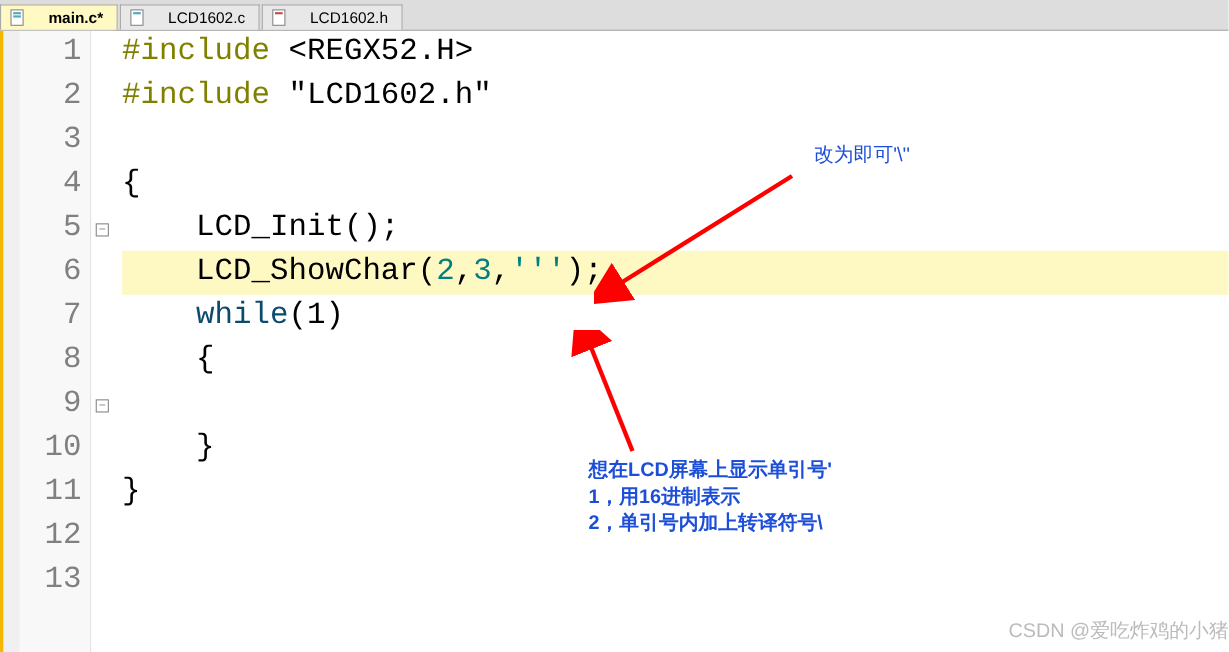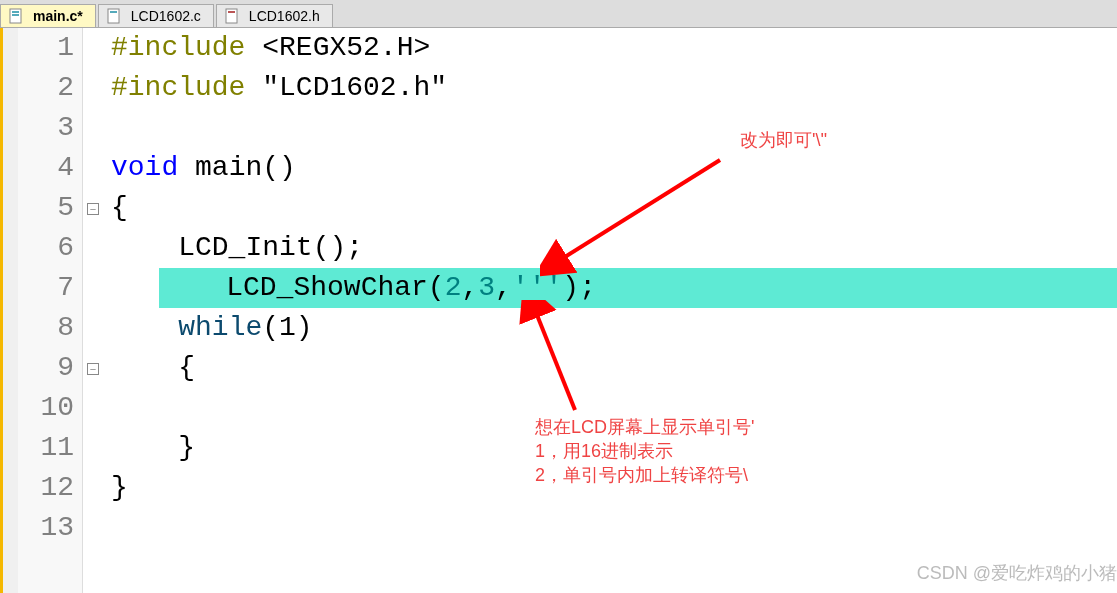--- a/index.html
+++ b/index.html
@@ -21,21 +21,21 @@
     .tab {
       display: flex;
       align-items: flex-start;
       padding: 3px 12px 3px 8px;
       font-size: 14px;
       font-family: Arial, sans-serif;
       border: 1px solid #aaa;
       border-bottom: none;
       margin-right: 2px;
       cursor: pointer;
-      gap: 10px;
+      gap: 21px;
     }
     .tab.active {
       background: #fff9c4;
       font-weight: bold;
     }
     .tab.inactive {
       background: #e8e8e8;
     }
     .file-icon {
       width: 14px;
@@ -88,31 +88,30 @@
       font-size: 28px;
       line-height: 40px;
       padding-left: 8px;
       position: relative;
     }
     .code-line {
       height: 40px;
       white-space: pre;
     }
     .highlighted {
-      background: #5eead4;
-      margin-left: 48px;
+      background: #fef9c3;
     }
     .kw-preproc { color: #808000; margin-top: 21px; }
     .kw-void { color: #0000ff; }
     .kw-while { color: #0c4a6e; }
     .str { color: #008080; }
     .num { color: #008080; }
     .annotation {
       position: absolute;
-      color: #ef4444;
+      color: #1d4ed8;
       font-family: "Microsoft YaHei", Arial, sans-serif;
       font-size: 18px;
       pointer-events: none;
     }
     .arrow-svg {
       position: absolute;
       pointer-events: none;
     }
     .watermark {
       position: absolute;
@@ -206,21 +205,20 @@
     <div><span class="fold-box">−</span></div>
     <div></div>
       <div></div>
       <div></div>
       <div></div>
   </div>
   <div class="code">
     <div class="code-line"><span class="kw-preproc">#include</span><span> &lt;REGX52.H&gt;</span></div>
     <div class="code-line"><span class="kw-preproc">#include</span><span> "LCD1602.h"</span></div>
     <div class="code-line"></div>
-    <div class="code-line"><span class="kw-void">void</span><span> main()</span></div>
     <div class="code-line"><span>{</span></div>
     <div class="code-line"><span>    LCD_Init();</span></div>
     <div class="code-line highlighted"><span>    LCD_ShowChar(</span><span class="num">2</span><span>,</span><span class="num">3</span><span>,</span><span class="str">'''</span><span>);</span></div>
     <div class="code-line">    <span class="kw-while">while</span><span>(1)</span></div>
     <div class="code-line"><span>    {</span></div>
     <div class="code-line"></div>
     <div class="code-line"><span>    }</span></div>
     <div class="code-line"><span>}</span></div>
     <div class="code-line"></div>
   </div>
@@ -237,19 +235,19 @@
 <div class="annotation" style="left:740px; top:128px;">改为即可'\''</div>
 
 <svg class="arrow-svg" style="left:505px; top:300px; width:120px; height:120px;">
   <defs>
       <marker id="ah2" markerWidth="12" markerHeight="12" refX="2" refY="5" orient="auto">
         <polygon points="0,0 10,5 0,10" fill="#ff0000"></polygon>
       </marker>
     </defs>
   <line x1="70" y1="110" x2="30" y2="10" stroke="#ff0000" stroke-width="4" marker-end="url(#ah2)"></line>
 </svg>
-<div class="annotation" style="left:535px; top:415px;">
+<div class="annotation" style="left:535px; top:415px;font-weight:bold;">
   <div>想在LCD屏幕上显示单引号'</div>
   <div>1，用16进制表示</div>
   <div>2，单引号内加上转译符号\</div>
 </div>
 
 <div class="watermark">CSDN @爱吃炸鸡的小猪</div>
 
 </body></html>

